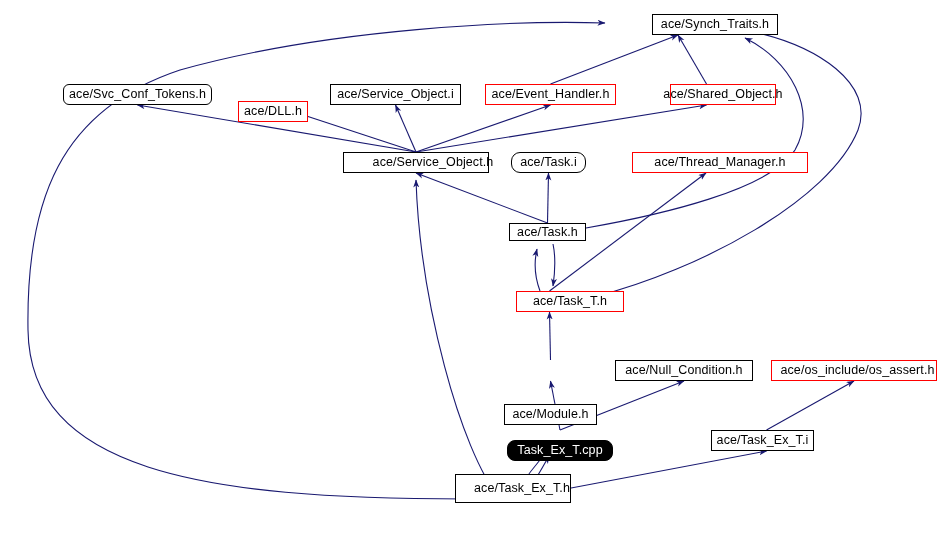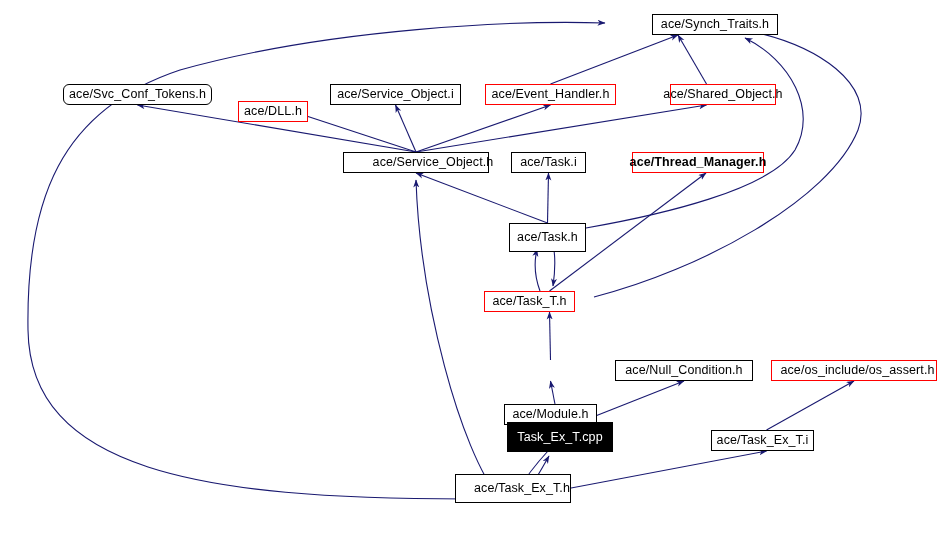--- a/index.html
+++ b/index.html
@@ -99,42 +99,42 @@
       </div>
       <div class="node red" style="left: 485px; top: 84px; width: 131px; height: 21px;">
         <span class="node-label">ace/Event_Handler.h</span>
       </div>
       <div class="node red" style="left: 670px; top: 84px; width: 106px; height: 21px;">
         <span class="node-label">ace/Shared_Object.h</span>
       </div>
       <div class="node" style="left: 343px; top: 152px; width: 146px; height: 21px; padding-left: 34px;">
         <span class="node-label">ace/Service_Object.h</span>
       </div>
-      <div class="node" style="left: 511px; top: 152px; width: 75px; height: 21px;">
+      <div class="node" style="left: 511px; top: 152px; width: 75px; height: 21px; border-radius: 9px;">
         <span class="node-label">ace/Task.i</span>
       </div>
-      <div class="node red" style="left: 632px; top: 152px; width: 132px; height: 21px; font-weight: bold;">
+      <div class="node red" style="left: 632px; top: 152px; width: 176px; height: 21px;">
         <span class="node-label">ace/Thread_Manager.h</span>
       </div>
-      <div class="node" style="left: 509px; top: 223px; width: 77px; height: 29px;">
+      <div class="node" style="left: 509px; top: 223px; width: 77px; height: 18px;">
         <span class="node-label">ace/Task.h</span>
       </div>
-      <div class="node red" style="left: 484px; top: 291px; width: 91px; height: 21px;">
+      <div class="node red" style="left: 516px; top: 291px; width: 108px; height: 21px;">
         <span class="node-label">ace/Task_T.h</span>
       </div>
       <div class="node" style="left: 504px; top: 360px; width: 93px; height: 21px; margin-top: 44px;">
         <span class="node-label">ace/Module.h</span>
       </div>
       <div class="node" style="left: 615px; top: 360px; width: 138px; height: 21px;">
         <span class="node-label">ace/Null_Condition.h</span>
       </div>
       <div class="node red" style="left: 771px; top: 360px; width: 166px; height: 21px; padding-left: 7px;">
         <span class="node-label">ace/os_include/os_assert.h</span>
       </div>
-      <div class="node focus" style="left: 507px; top: 422px; width: 106px; height: 30px;">
+      <div class="node focus" style="left: 507px; top: 440px; width: 106px; height: 21px; border-radius: 8px;">
         <span class="node-label">Task_Ex_T.cpp</span>
       </div>
       <div class="node" style="left: 711px; top: 430px; width: 103px; height: 21px;">
         <span class="node-label">ace/Task_Ex_T.i</span>
       </div>
       <div class="node" style="left: 455px; top: 474px; width: 116px; height: 29px; justify-content: flex-end;">
         <span class="node-label">ace/Task_Ex_T.h</span>
       </div>
     </div>
 </div>

